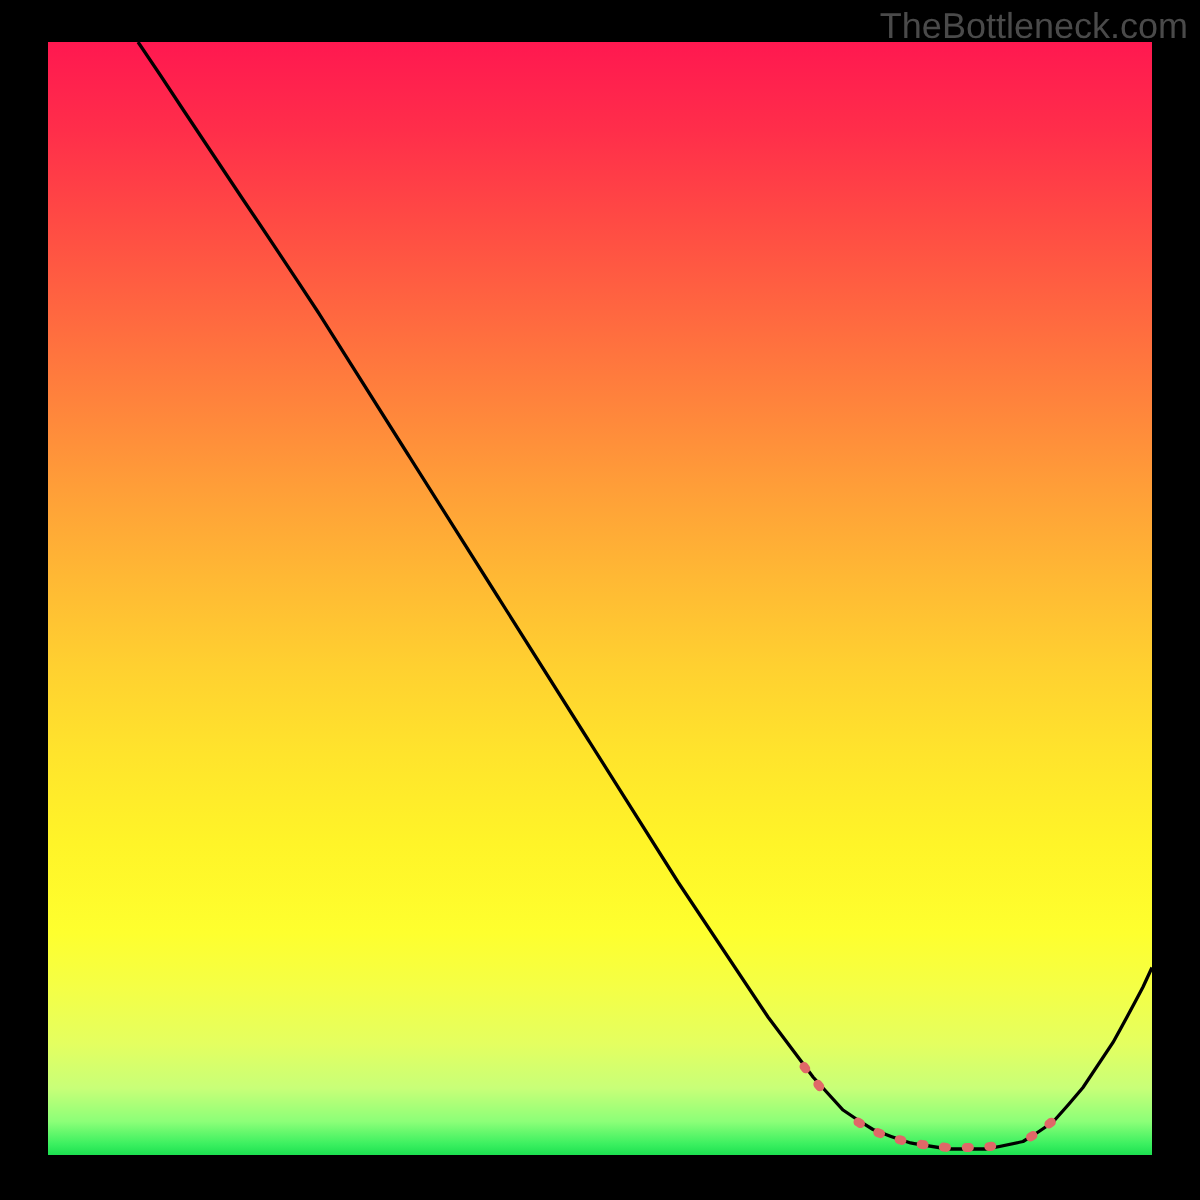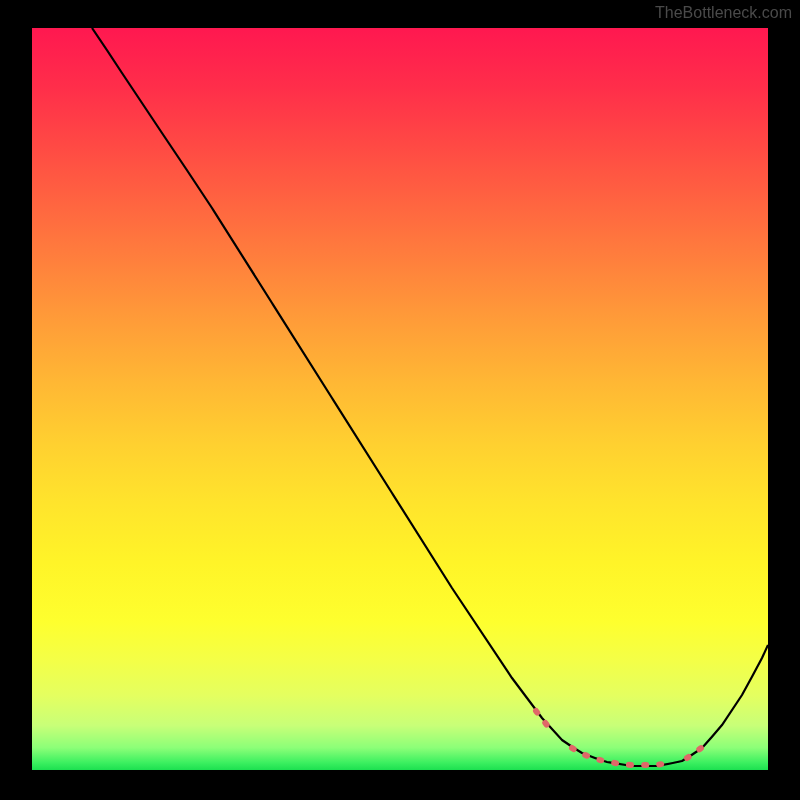--- a/index.html
+++ b/index.html
@@ -1,18 +1,18 @@
 <!DOCTYPE html>
 <html><head>
 <meta charset="utf-8">
 <style>
 * { margin: 0; padding: 0; box-sizing: border-box; }
 body { width: 800px; height: 800px; background: #000; position: relative; font-family: Arial, sans-serif; }
 .container { position: relative; width: 800px; height: 800px; }
-.watermark { position: absolute; top: 4px; right: 8px; color: #4a4a4a; font-size: 16px; font-weight: 500; z-index: 10; }
+.watermark { position: absolute; top: 4px; right: 8px; color: #4a4a4a; font-size: 24px; font-weight: 500; z-index: 10; }
 .plot-area { position: absolute; left: 32px; top: 28px; width: 736px; height: 742px; overflow: hidden; }
 .gradient { position: absolute; left: 0; top: 0; width: 100%; height: 100%; background: linear-gradient(to bottom,
   #ff1850 0%,
   #ff2e4a 8%,
   #ff4a44 16%,
   #ff6640 24%,
   #ff823c 32%,
   #ff9e38 40%,
   #ffb834 48%,
   #ffd030 56%,

